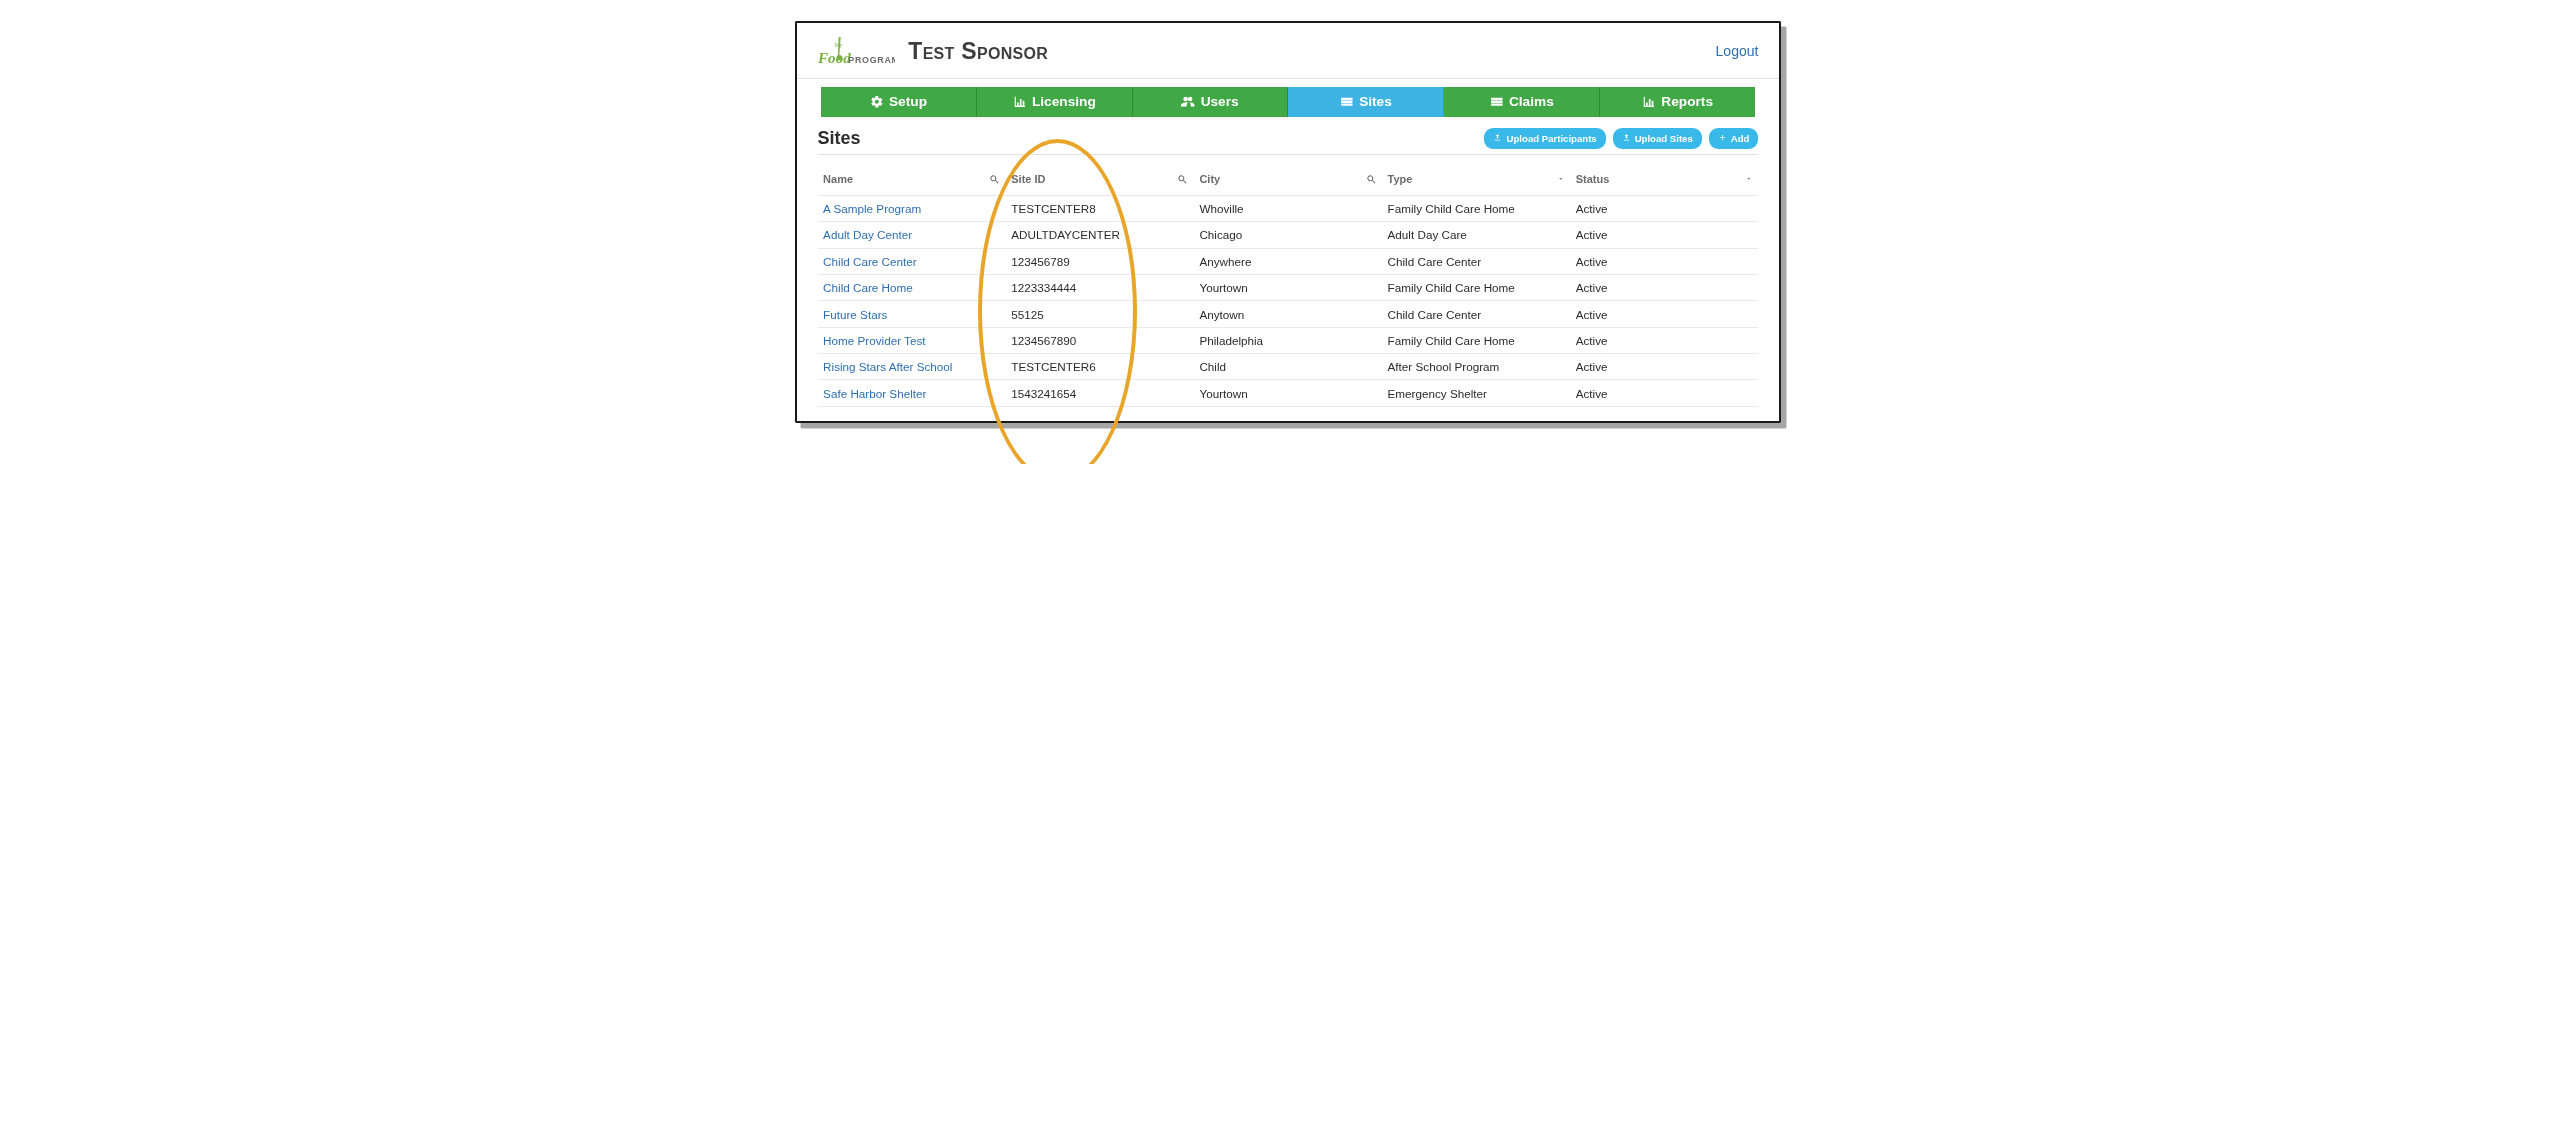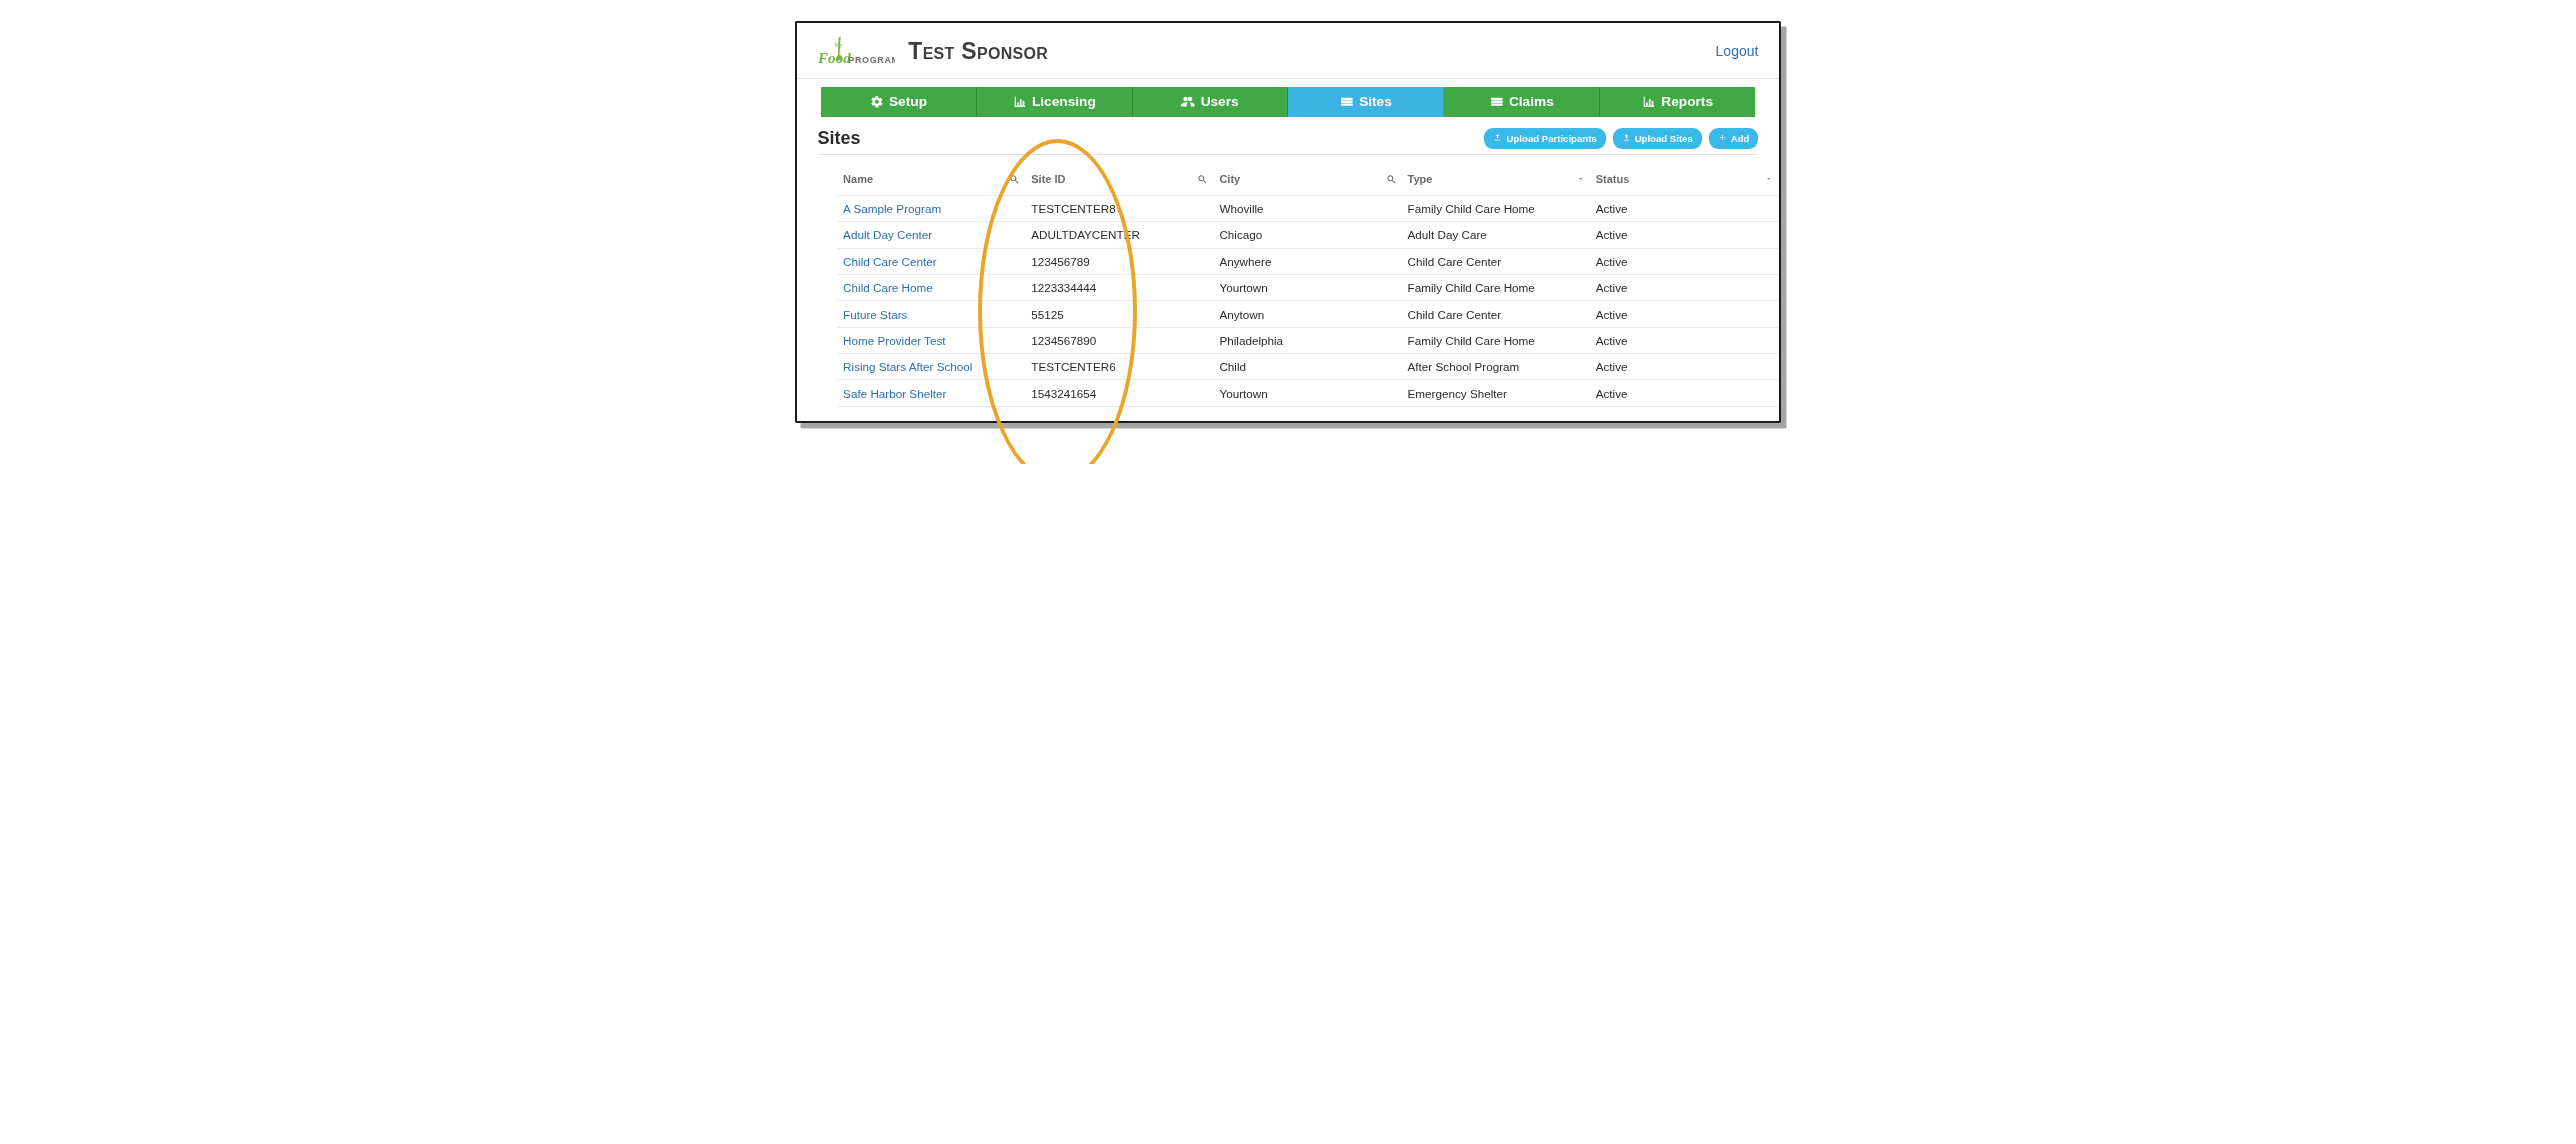--- a/index.html
+++ b/index.html
@@ -103,21 +103,20 @@
     cursor:pointer;
     display:inline-flex;
     align-items:center;
     gap:4.1px;
   }
   .btn svg{width:9px;height:9px;fill:#fff;}
 
   table.sites{
     width:100%;
     border-collapse:collapse;
-    margin-left:20px;
   }
   table.sites thead th{
     text-align:left;
     font-size:11px;
     font-weight:700;
     color:var(--grey-header);
     padding:13.7px 5.5px 9.6px 5.5px;
     border-bottom:1.4px solid var(--row-border);
     vertical-align:middle;
   }

